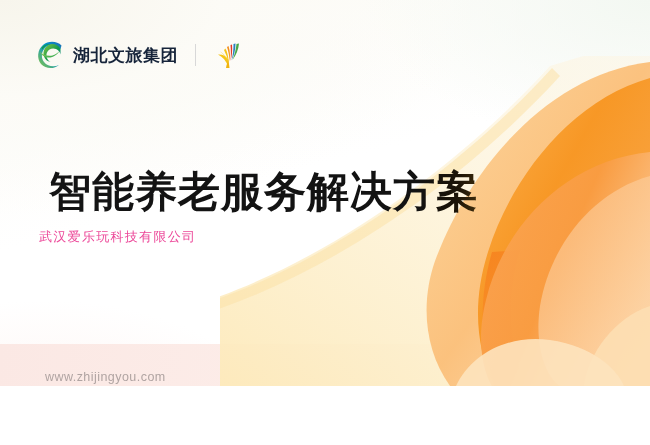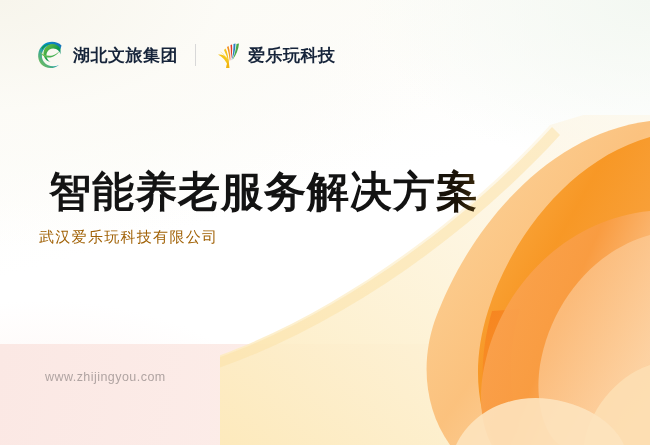--- a/index.html
+++ b/index.html
@@ -6,21 +6,21 @@
     margin: 0;
     padding: 0;
     background: #ffffff;
   }
   body {
     font-family: "Liberation Sans", sans-serif;
   }
   #slide {
     position: relative;
     width: 650px;
-    height: 445px;
+    height: 386px;
     overflow: hidden;
     background: #ffffff;
   }
 
   
   .bg-base {
     position: absolute;
     inset: 0;
     background:
       radial-gradient(120% 90% at 0% 0%, #f7f5ec 0%, rgba(252,251,246,0.85) 28%, rgba(255,255,255,0) 62%),
@@ -113,24 +113,24 @@
     background-image: linear-gradient(96deg,
         #141414 0%, #121212 68%, #1b1307 76%,
         #5c4212 83%, #9b7011 88%, #c99c1c 92%,
         #8d6410 96%, #3a2a0c 100%);
     -webkit-background-clip: text;
     background-clip: text;
     -webkit-text-fill-color: transparent;
   }
   .subtitle {
     margin: 2px 0 0 2px;
-    font-size: 15px;
+    font-size: 13px;
     font-weight: normal;
     letter-spacing: 1.3px;
-    color: #a16207;
+    color: #ec4899;
     white-space: nowrap;
   }
 
   
   .footer-url {
     position: absolute;
     left: 45px;
     top: 370px;
     font-size: 12.5px;
     letter-spacing: 0.45px;
@@ -243,21 +243,20 @@
       <svg class="logo-mark alw" viewBox="0 0 60 56" xmlns="http://www.w3.org/2000/svg">
         <path d="M30 50 C26 40 20 32 10 27 C18 26 26 30 31 37 Z" fill="#f5c518"></path>
         <path d="M31 38 L33 54 L26 54 C27 47 29 42 31 38 Z" fill="#f1b40e"></path>
         <path d="M22 18 C26 26 29 34 31 42 C31 32 29 23 25 15 Z" fill="#f5c518"></path>
         <path d="M28 12 C31 21 33 31 33 41 C35 31 34 20 31 10 Z" fill="#f28e1c"></path>
         <path d="M35 8 C36 18 36 30 35 40 C38 30 39 18 38 7 Z" fill="#e03a27"></path>
         <path d="M41 6 C41 17 40 29 37 39 C42 30 45 18 45 5 Z" fill="#2a7fc1"></path>
         <path d="M47 6 C46 17 43 28 39 38 C46 29 51 17 52 5 Z" fill="#4aa94a"></path>
         <path d="M16 22 C22 26 27 33 30 41 C25 32 21 26 14 21 Z" fill="#f9d349"></path>
       </svg>
-      <span class="logo-text alw">爱乐玩科技</span>
     </div>
 
   </div>
 
   <div class="headline">
     <h1 class="title">智能养老服务解决方案</h1>
     <div class="subtitle">武汉爱乐玩科技有限公司</div>
   </div>
 
   <div class="footer-url">www.zhijingyou.com</div>

